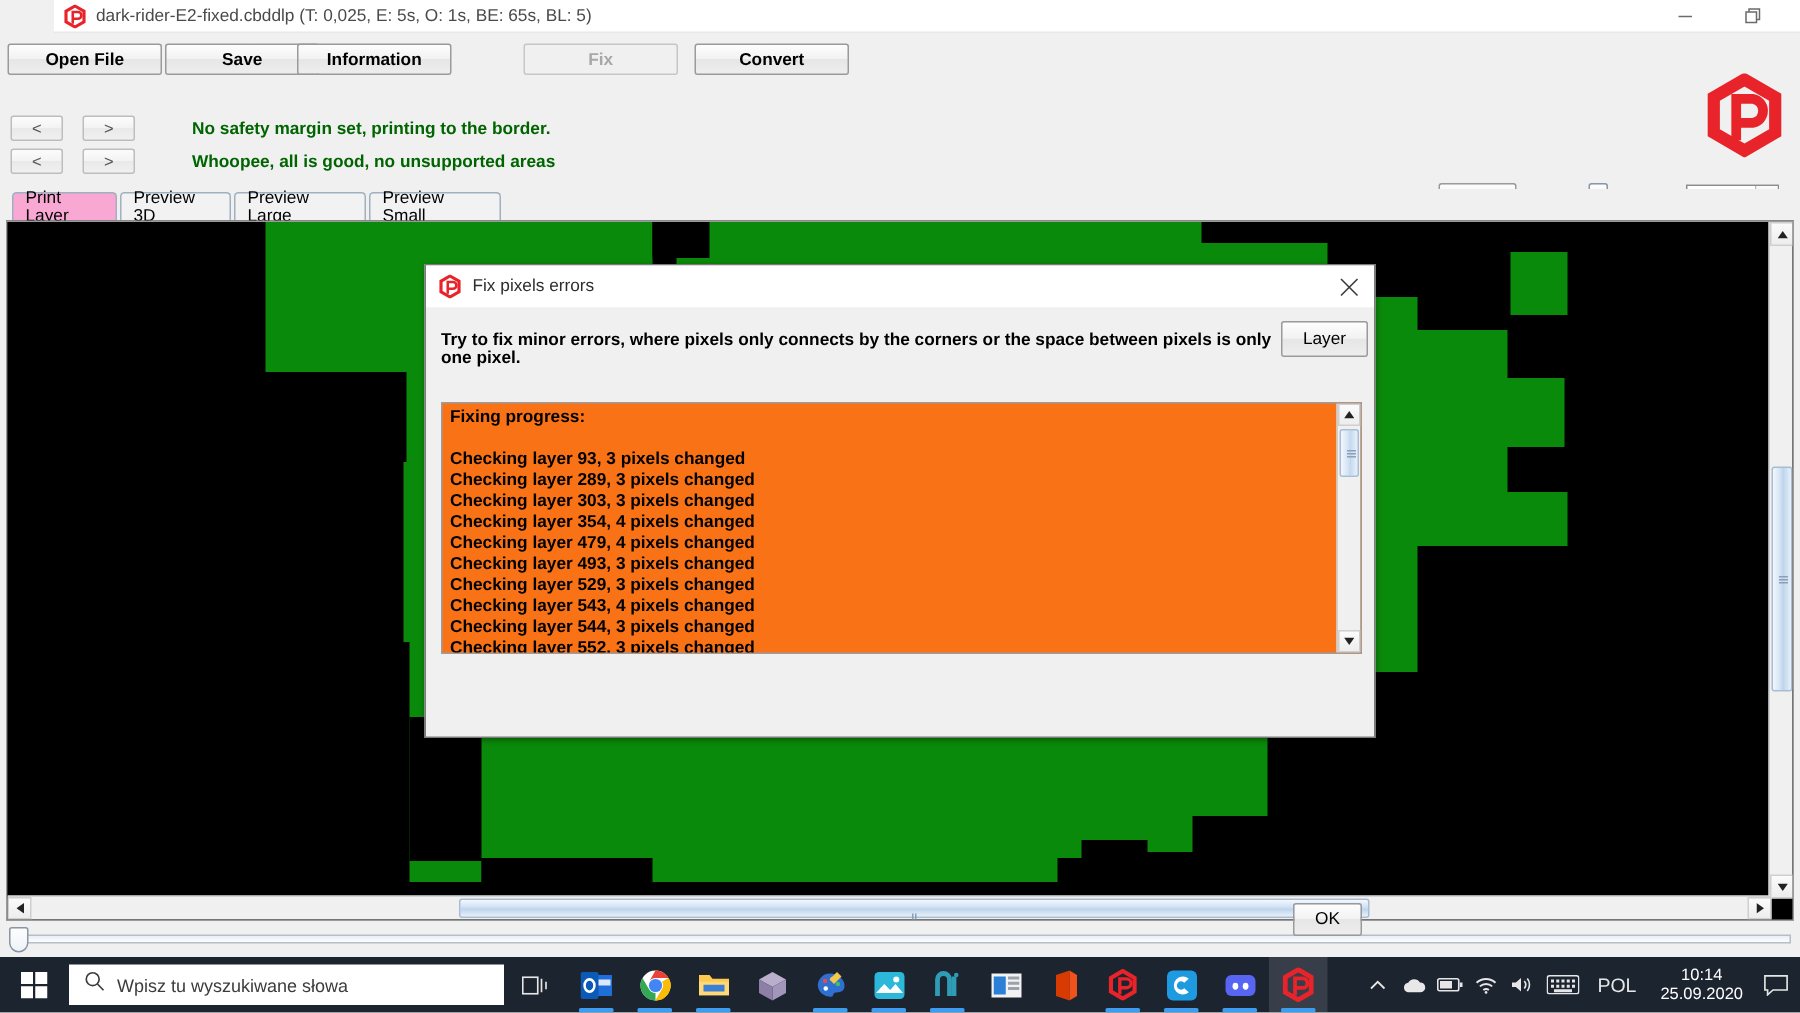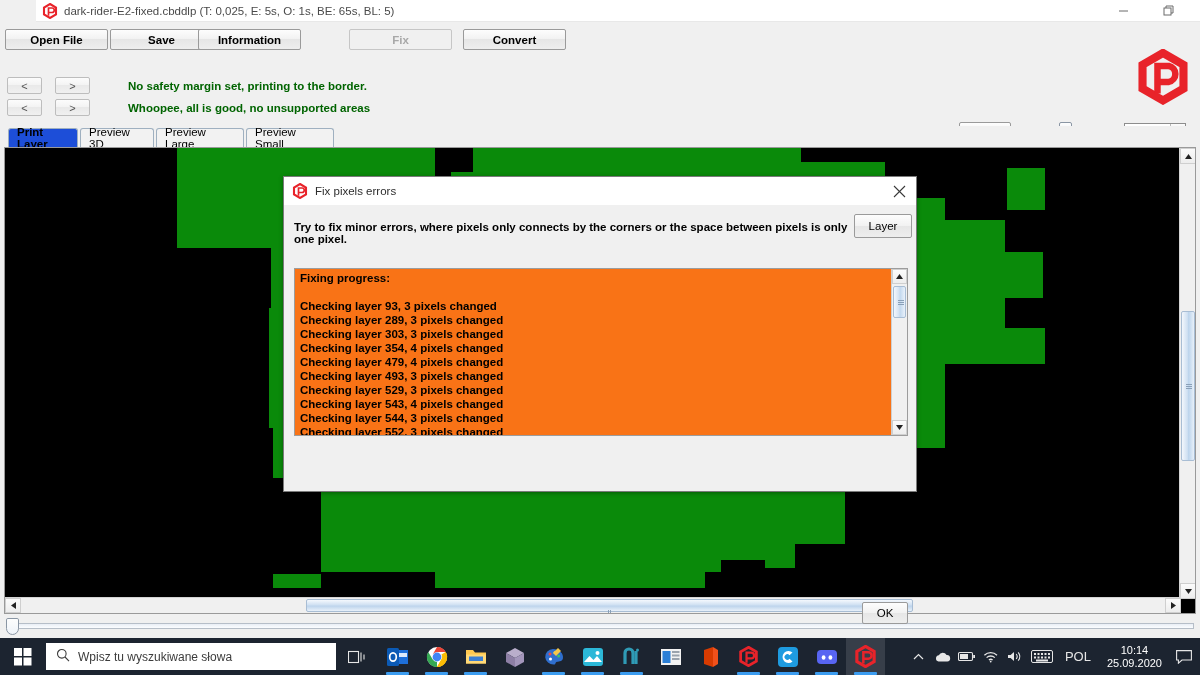--- a/index.html
+++ b/index.html
@@ -164,21 +164,21 @@
     position: absolute; top: 2px; height: 19px;
     border: 1px solid #9fb0c0;
     border-bottom: none;
     border-radius: 3px 3px 0 0;
     background: #f2f2f2;
     font-size: 11.5px; color: #000;
     display: flex; align-items: center; justify-content: center;
     padding: 0 8px;
     cursor: default; user-select: none;
   }
-  .tab.active { background: #1d4ed8; font-weight: bold; }
+  .tab.active { background: #f9a8d4; font-weight: normal; }
 
   
   .viewport {
     position: absolute; left: 4px; top: 147px;
     width: 1192px; height: 467px;
     border: 1px solid #9a9a9a;
     background: #000;
     overflow: hidden;
   }
   .canvasArea {

